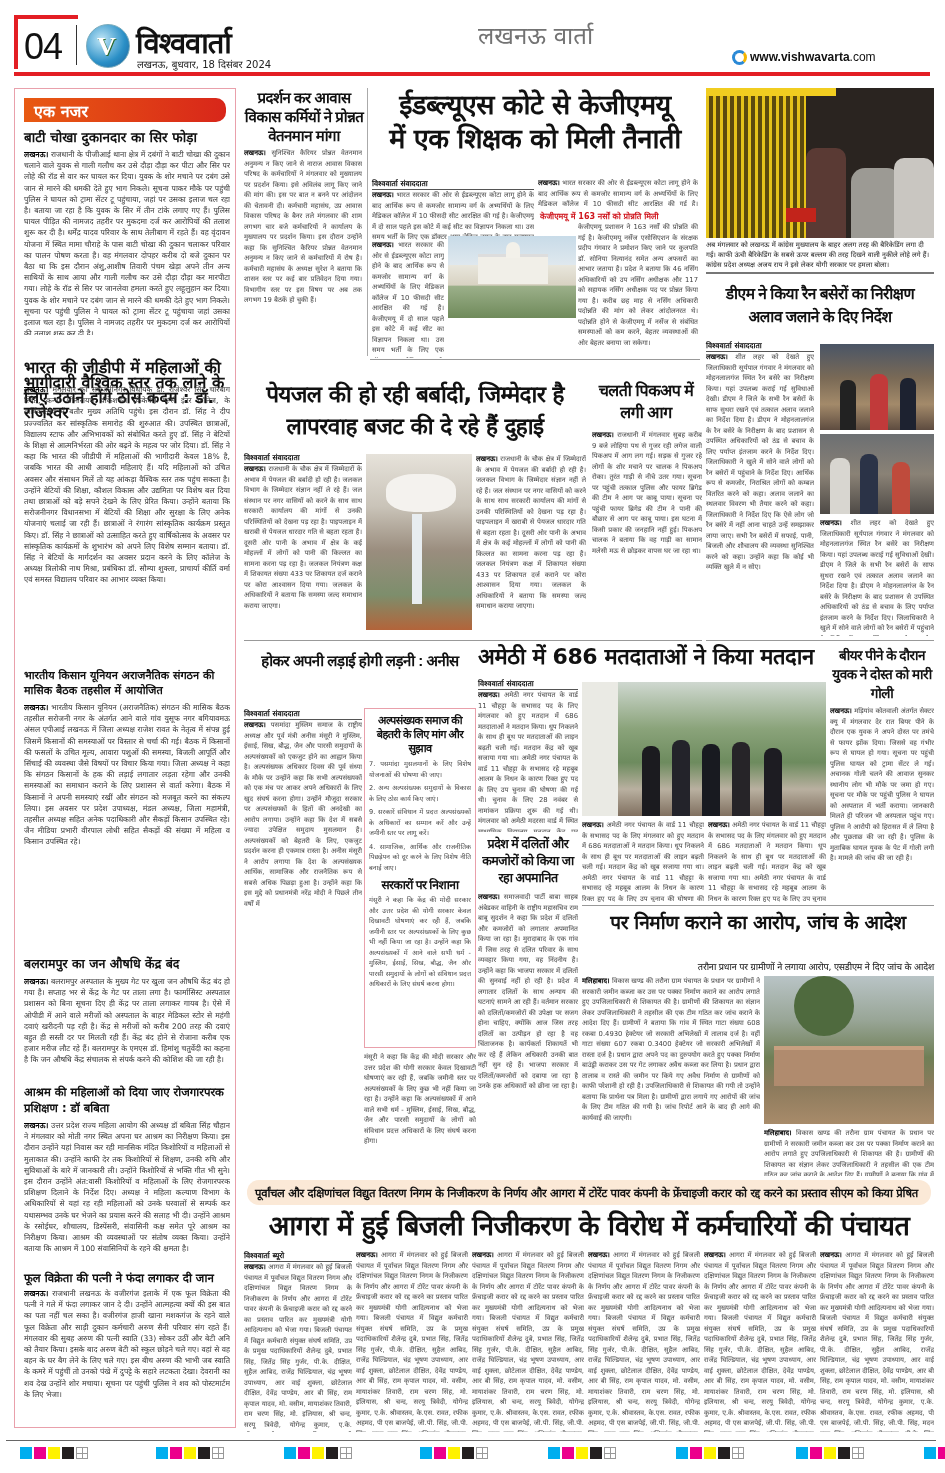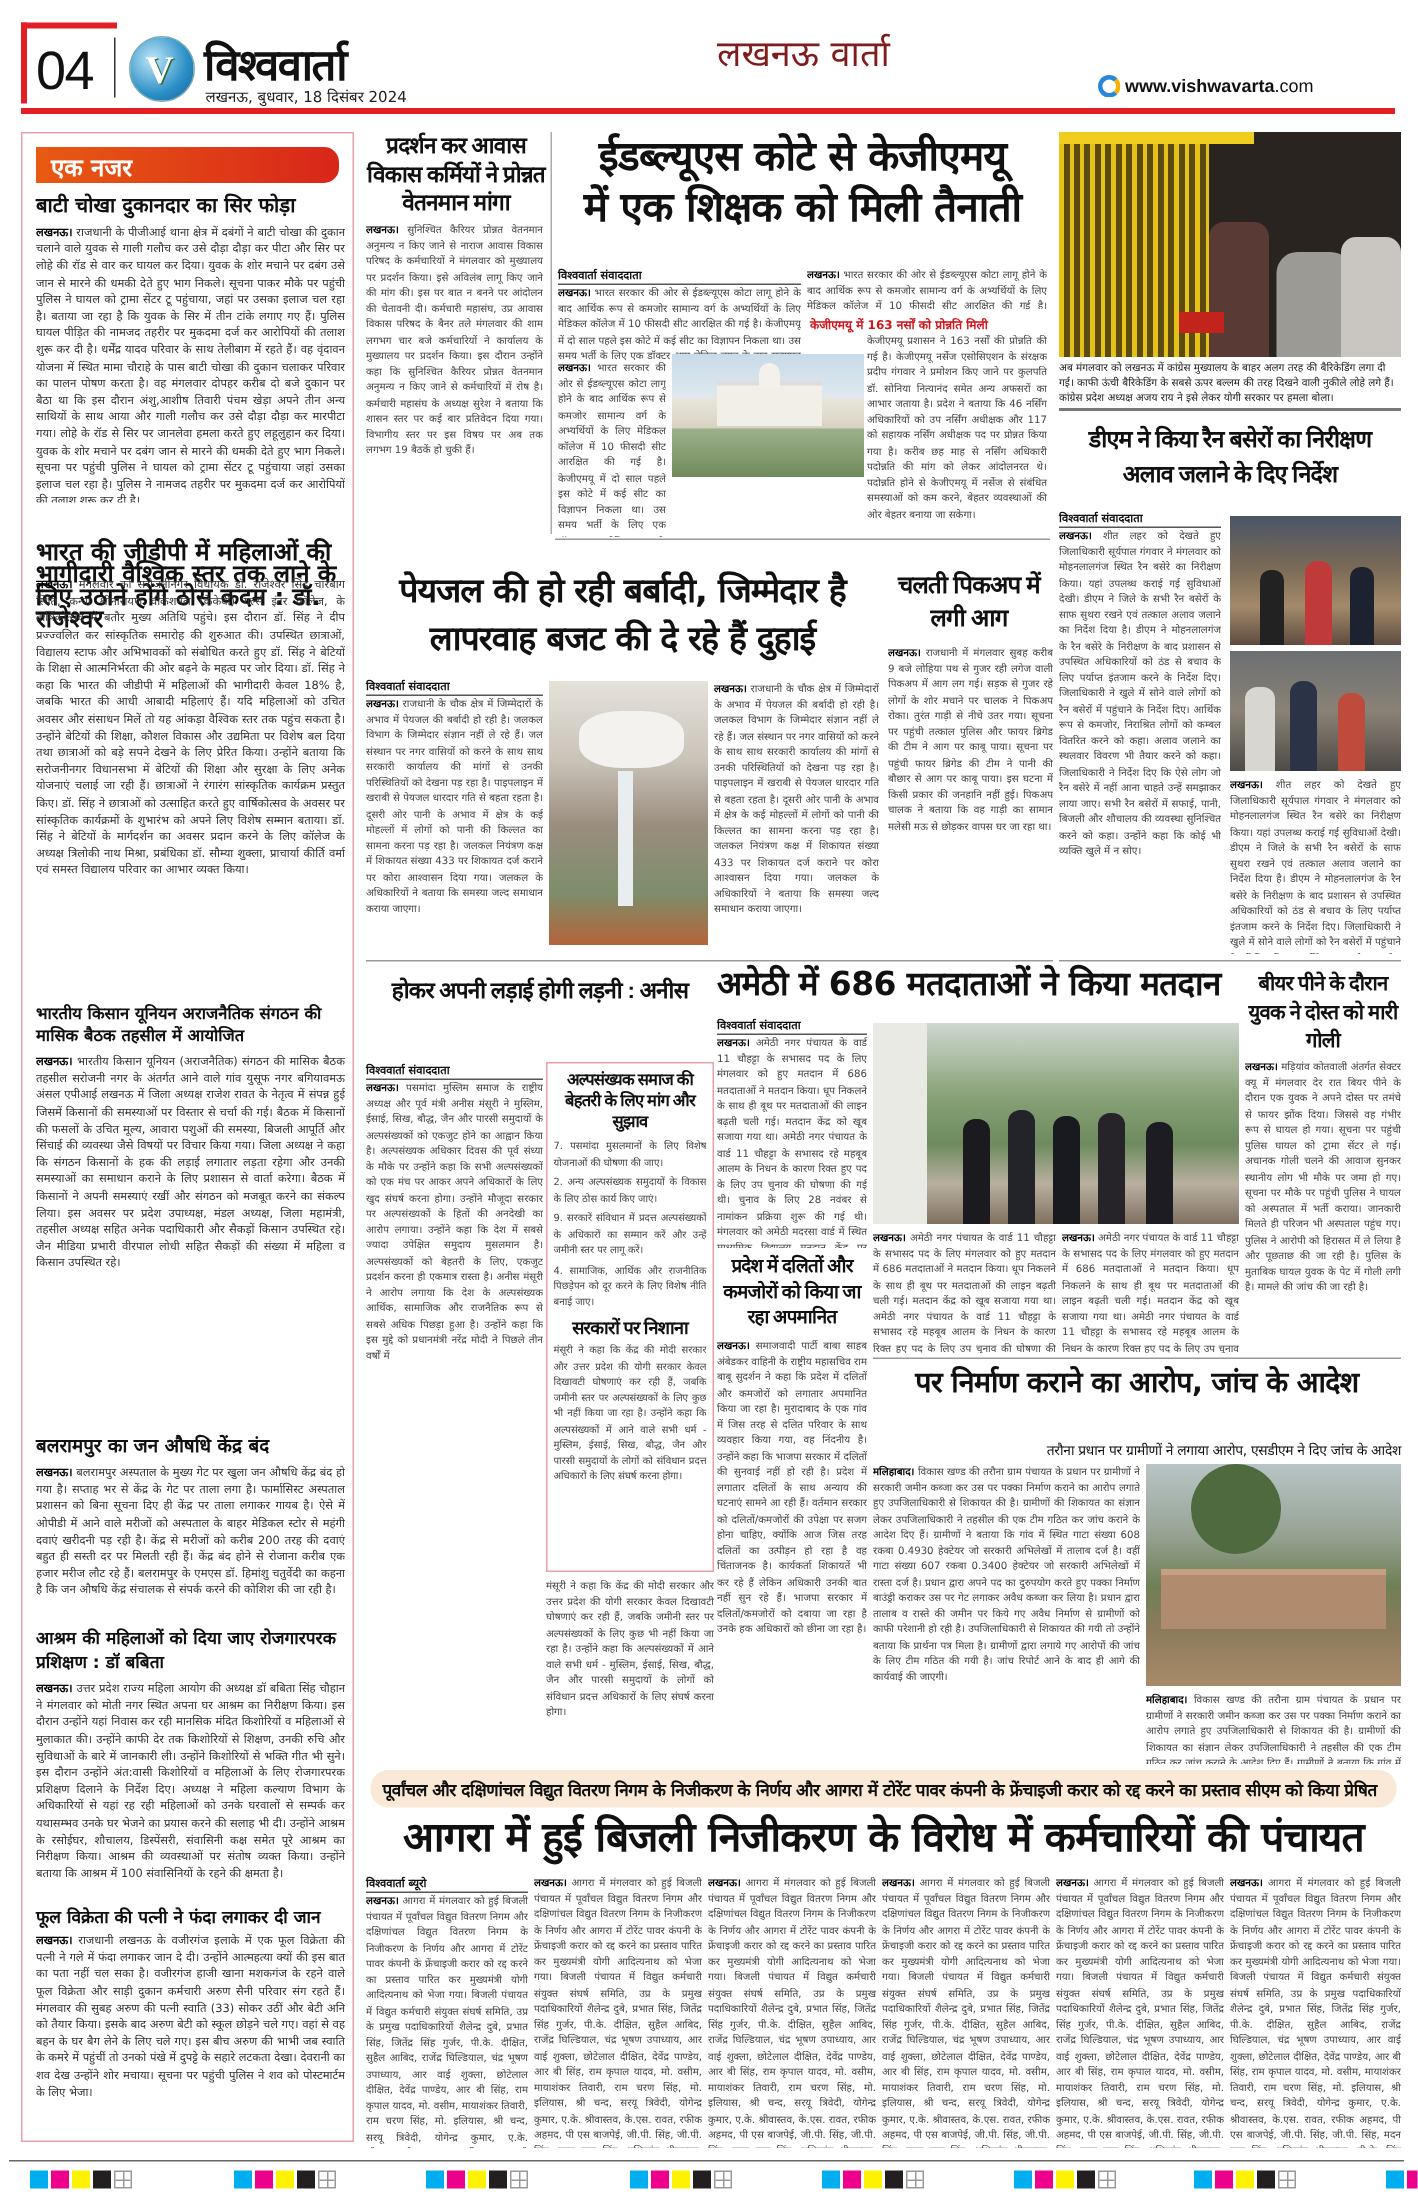--- a/index.html
+++ b/index.html
@@ -8,21 +8,21 @@
 .abs{position:absolute}
 
 #masthead{left:0;top:0;width:945px;height:80px}
 .pagebox{left:14px;top:15px;width:64px;height:54px;border-left:4px solid #e31e24;border-top:4px solid #e31e24}
 .pagenum{left:24px;top:26px;font-size:36px;font-family:"Liberation Sans",sans-serif;color:#111;letter-spacing:-1px}
 .vbar{left:76px;top:25px;width:1px;height:40px;background:#333}
 .logo{left:86px;top:24px;width:44px;height:44px;border-radius:50%;background:radial-gradient(circle at 35% 35%,#bfe6f7,#2a8fc6 60%,#1a5e97);border:1px solid #7ab}
 .logo span{position:absolute;left:10px;top:7px;font-size:26px;font-weight:bold;color:#fff;font-family:"Liberation Serif",serif;text-shadow:1px 1px 0 #2d6a2d}
 .brand{left:136px;top:22px;font-size:29px;font-weight:bold;font-family:"DejaVu Sans",sans-serif;letter-spacing:-1px}
 .dateline{left:137px;top:57px;font-size:10px;color:#222}
-.section-title{left:478px;top:18px;font-size:24px;color:#7f1d1d}
+.section-title{left:478px;top:18px;font-size:24px;color:#737373}
 .url{left:750px;top:50px;font-size:12px;font-weight:bold;font-family:"Liberation Sans",sans-serif}
 .url .dom{font-weight:normal}
 .ie{left:732px;top:50px;width:15px;height:15px;border-radius:50%;border:3px solid #2a89d6;border-right-color:#f4b400}
 .redline{left:14px;top:72px;width:916px;height:4px;background:#e31e24}
 
 #leftcol{left:14px;top:88px;width:222px;height:1340px;border:1px solid #e9a0ab;background:#fff}
 .eknazar{left:24px;top:98px;width:202px;height:24px;background:linear-gradient(90deg,#e85a12,#d8261a);border-radius:0 10px 10px 0}
 .eknazar span{position:absolute;left:10px;top:2px;color:#fff;font-size:16px;font-weight:bold}
 .lh{font-size:12.5px;font-weight:bold;line-height:16px;color:#111}
 .lt{font-size:7.6px;line-height:11.2px;color:#333;text-align:justify;overflow:hidden}

